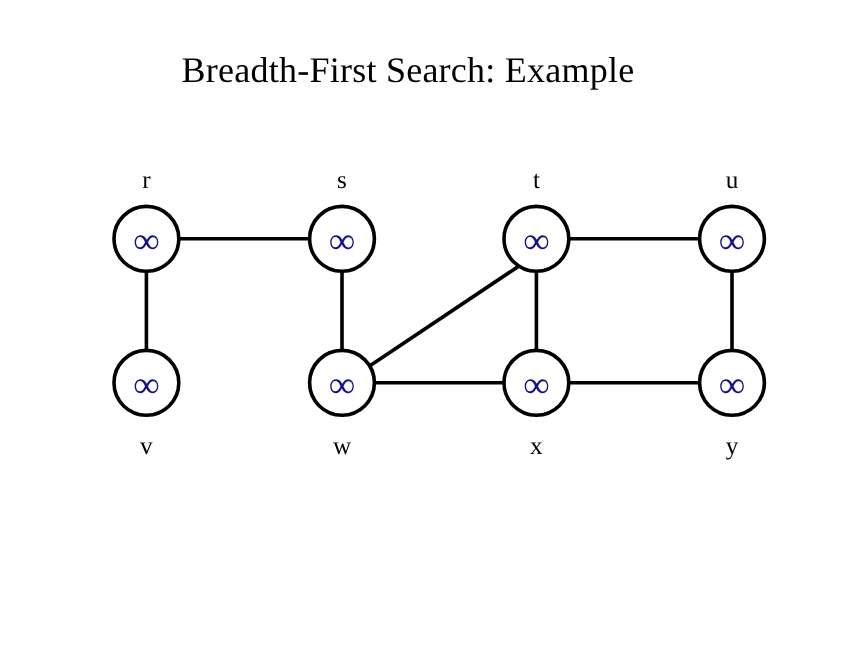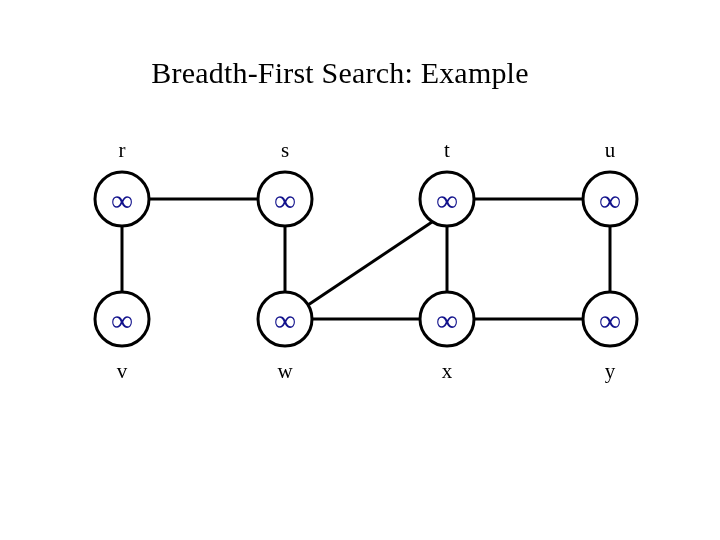--- a/index.html
+++ b/index.html
@@ -18,21 +18,21 @@
     position: absolute;
     left: 0;
     top: 0;
     width: 720px;
     height: 540px;
     background: #ffffff;
   }
   #slide-title {
     position: absolute;
     left: 0;
-    top: 56px;
+    top: 42px;
     width: 680px;
     text-align: center;
     font-family: "Liberation Serif", "DejaVu Serif", serif;
     font-size: 30px;
     line-height: 34px;
     color: #000000;
     letter-spacing: 0.2px;
     white-space: nowrap;
   }
   #graph-svg {

